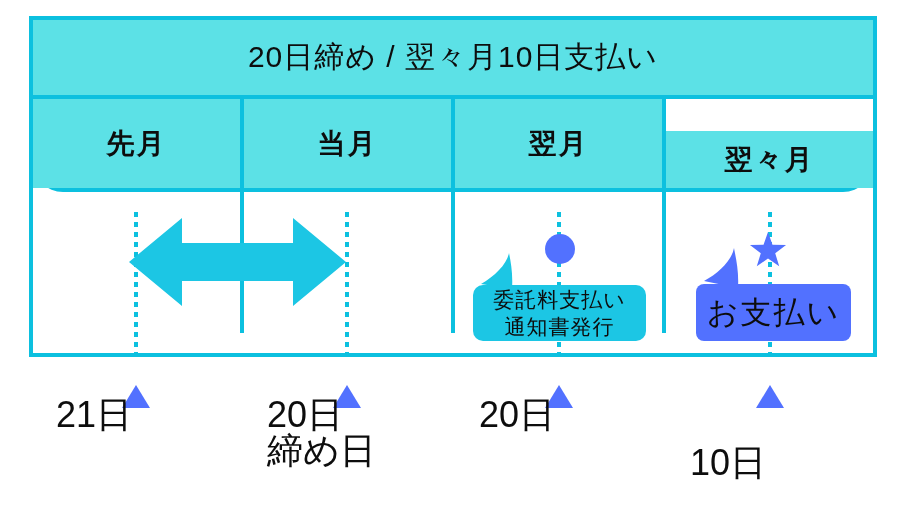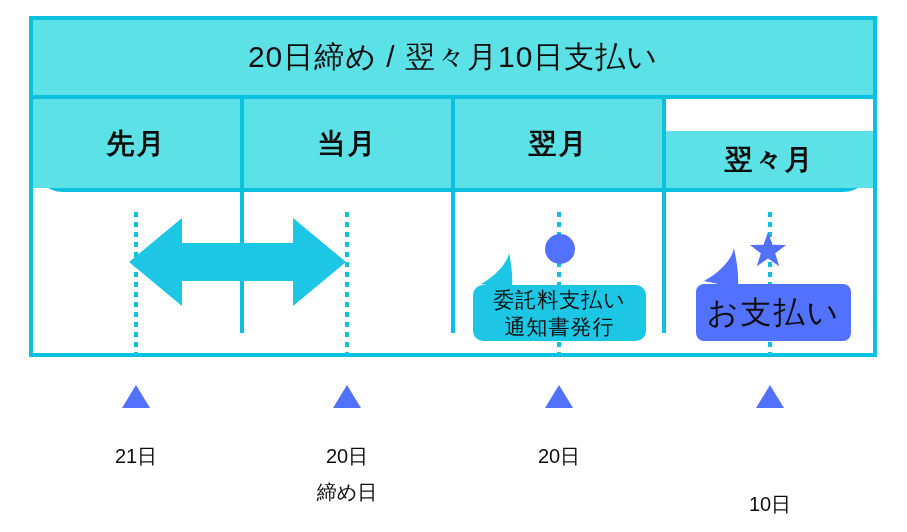--- a/index.html
+++ b/index.html
@@ -54,21 +54,21 @@
   .tail{position:absolute;}
   .tail-notice{left:481px;top:253px;width:36px;height:36px;}
   .tail-pay{left:704px;top:248px;width:40px;height:40px;}
   .tail-cyan{fill:var(--cyan-bright);} .tail-blue{fill:var(--blue);}
 
   
   .tri{position:absolute;top:385px;width:0;height:0;
        border-left:14px solid transparent;border-right:14px solid transparent;
        border-bottom:23px solid var(--blue);}
   .tri.m1{left:122px;} .tri.m2{left:333px;} .tri.m3{left:545px;} .tri.m4{left:756px;}
-  .date-label{position:absolute;top:438px;width:160px;text-align:center;font-size:20px;line-height:36px;}
+  .date-label{position:absolute;top:397px;width:160px;text-align:left;font-size:36px;line-height:36px;}
   .date-label.m1{left:56px;} .date-label.m2{left:267px;} .date-label.m3{left:479px;} .date-label.m4{left:690px;margin-top:48px;}
 </style>
 </head>
 <body>
 
 <div class="canvas">
 
   <div class="sched-table">
     <div class="title-row">20日締め / 翌々月10日支払い</div>
     <div class="header-row">

